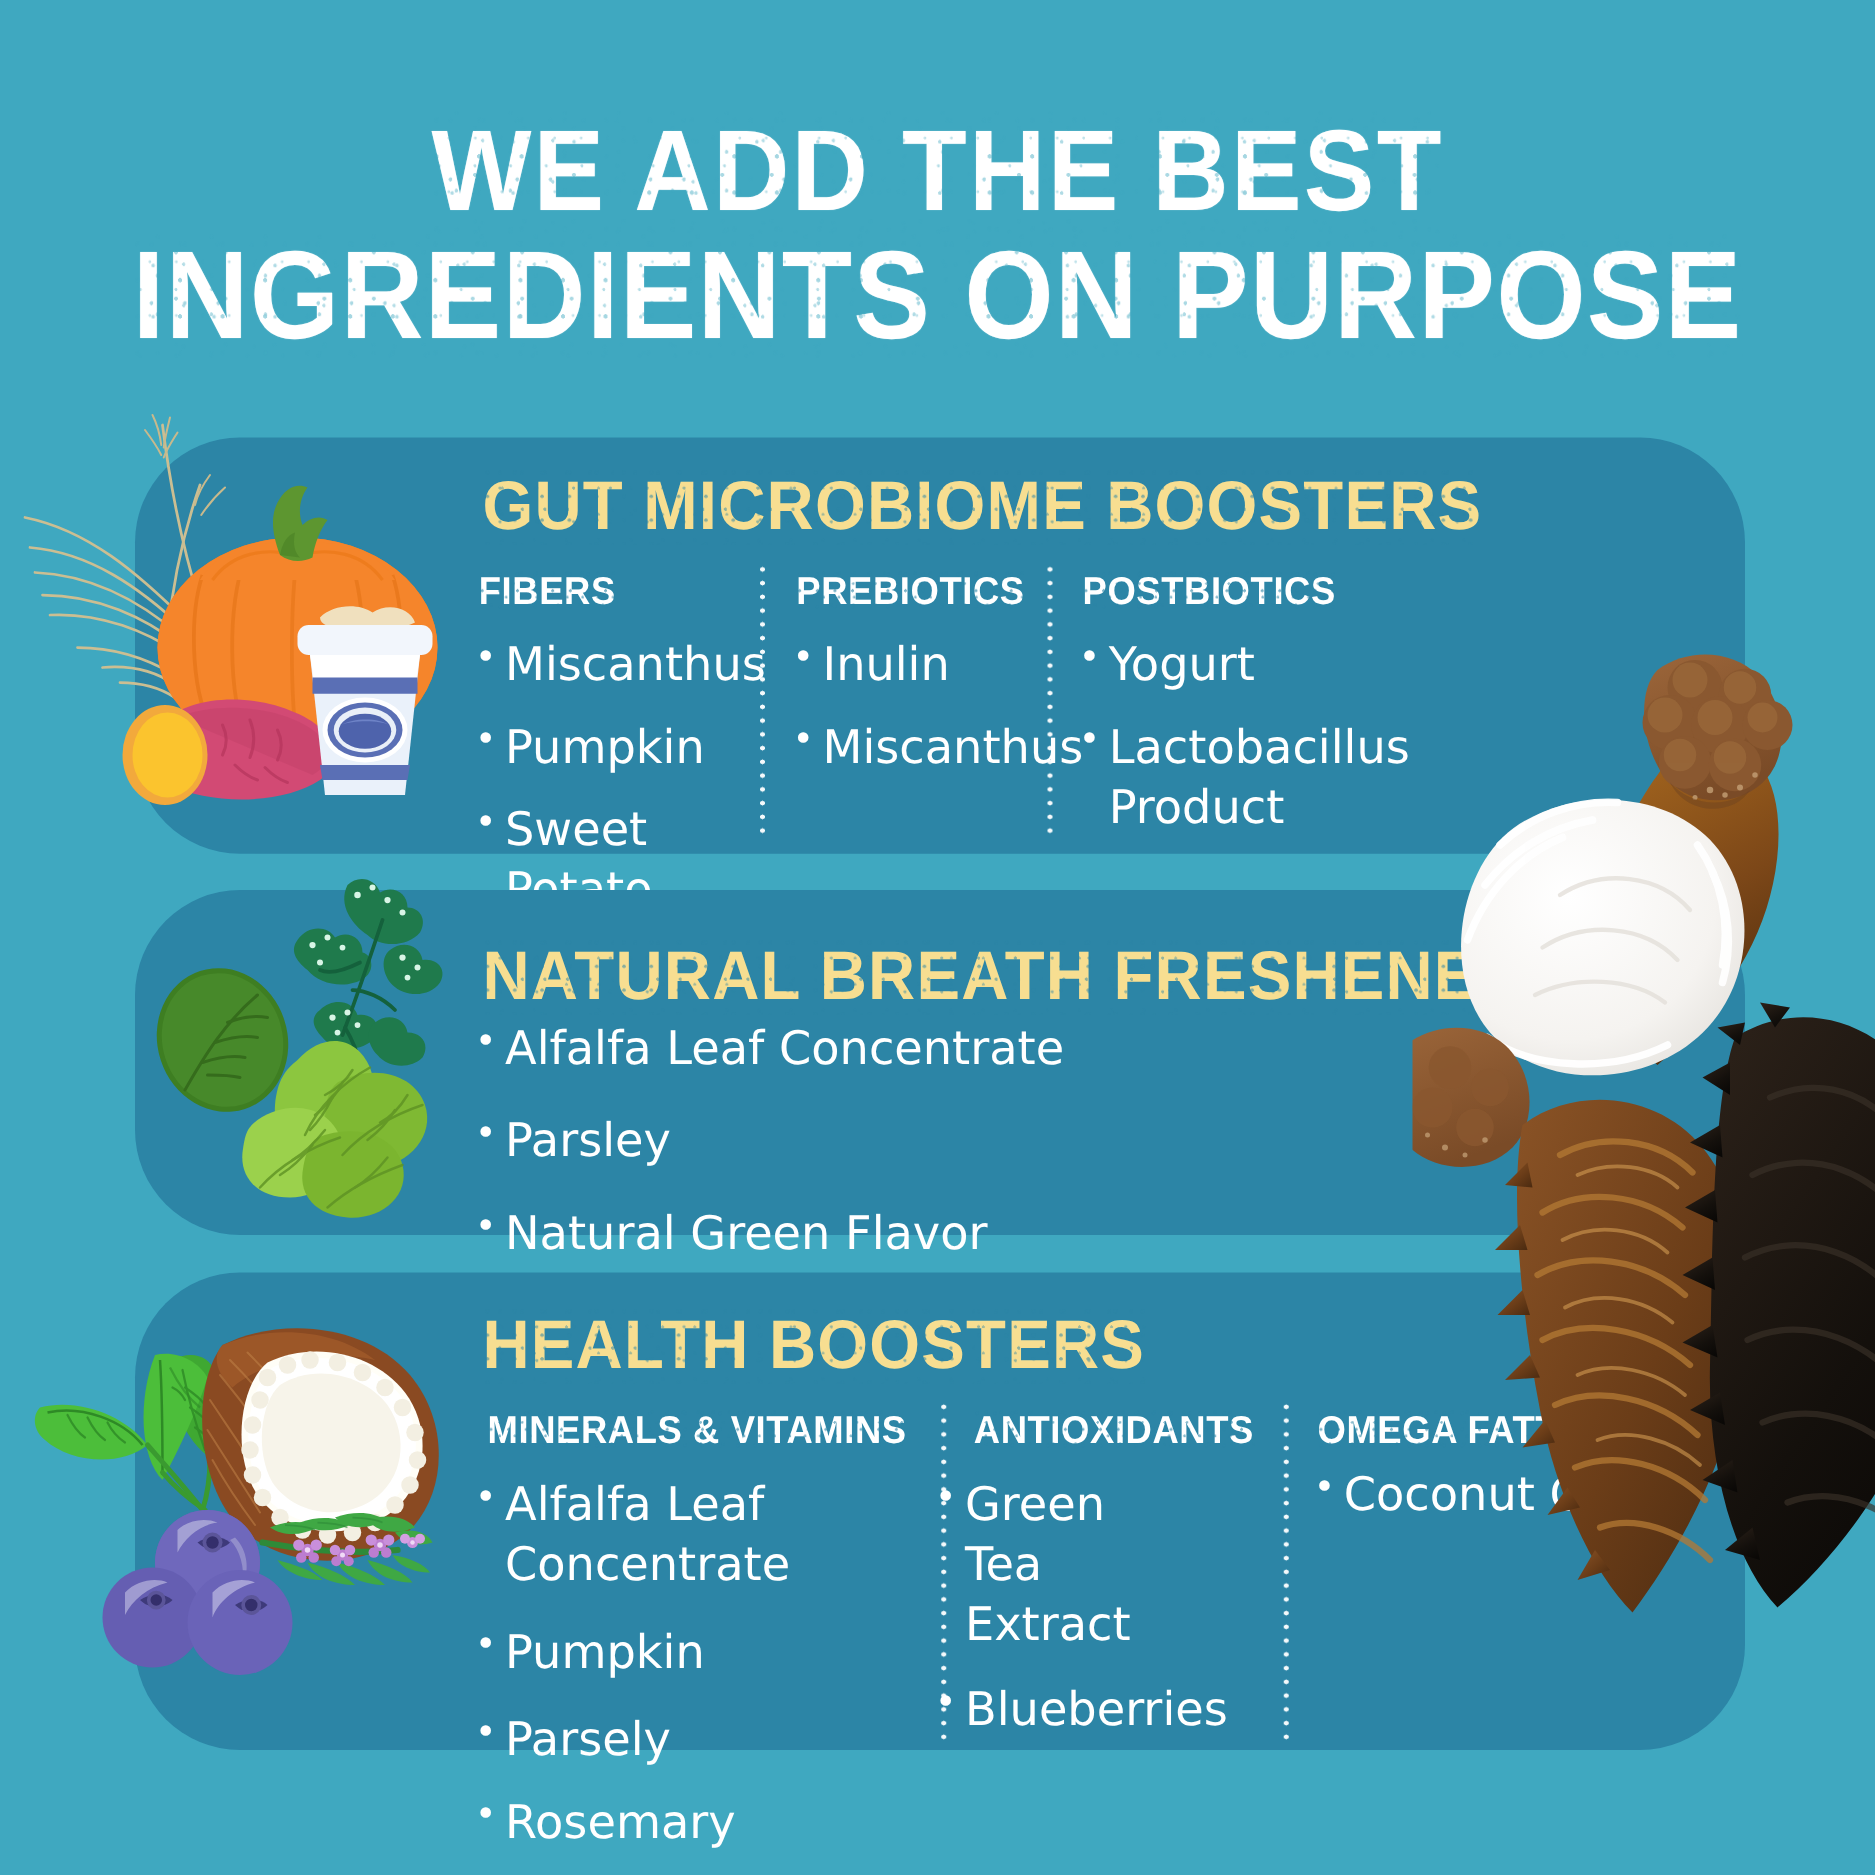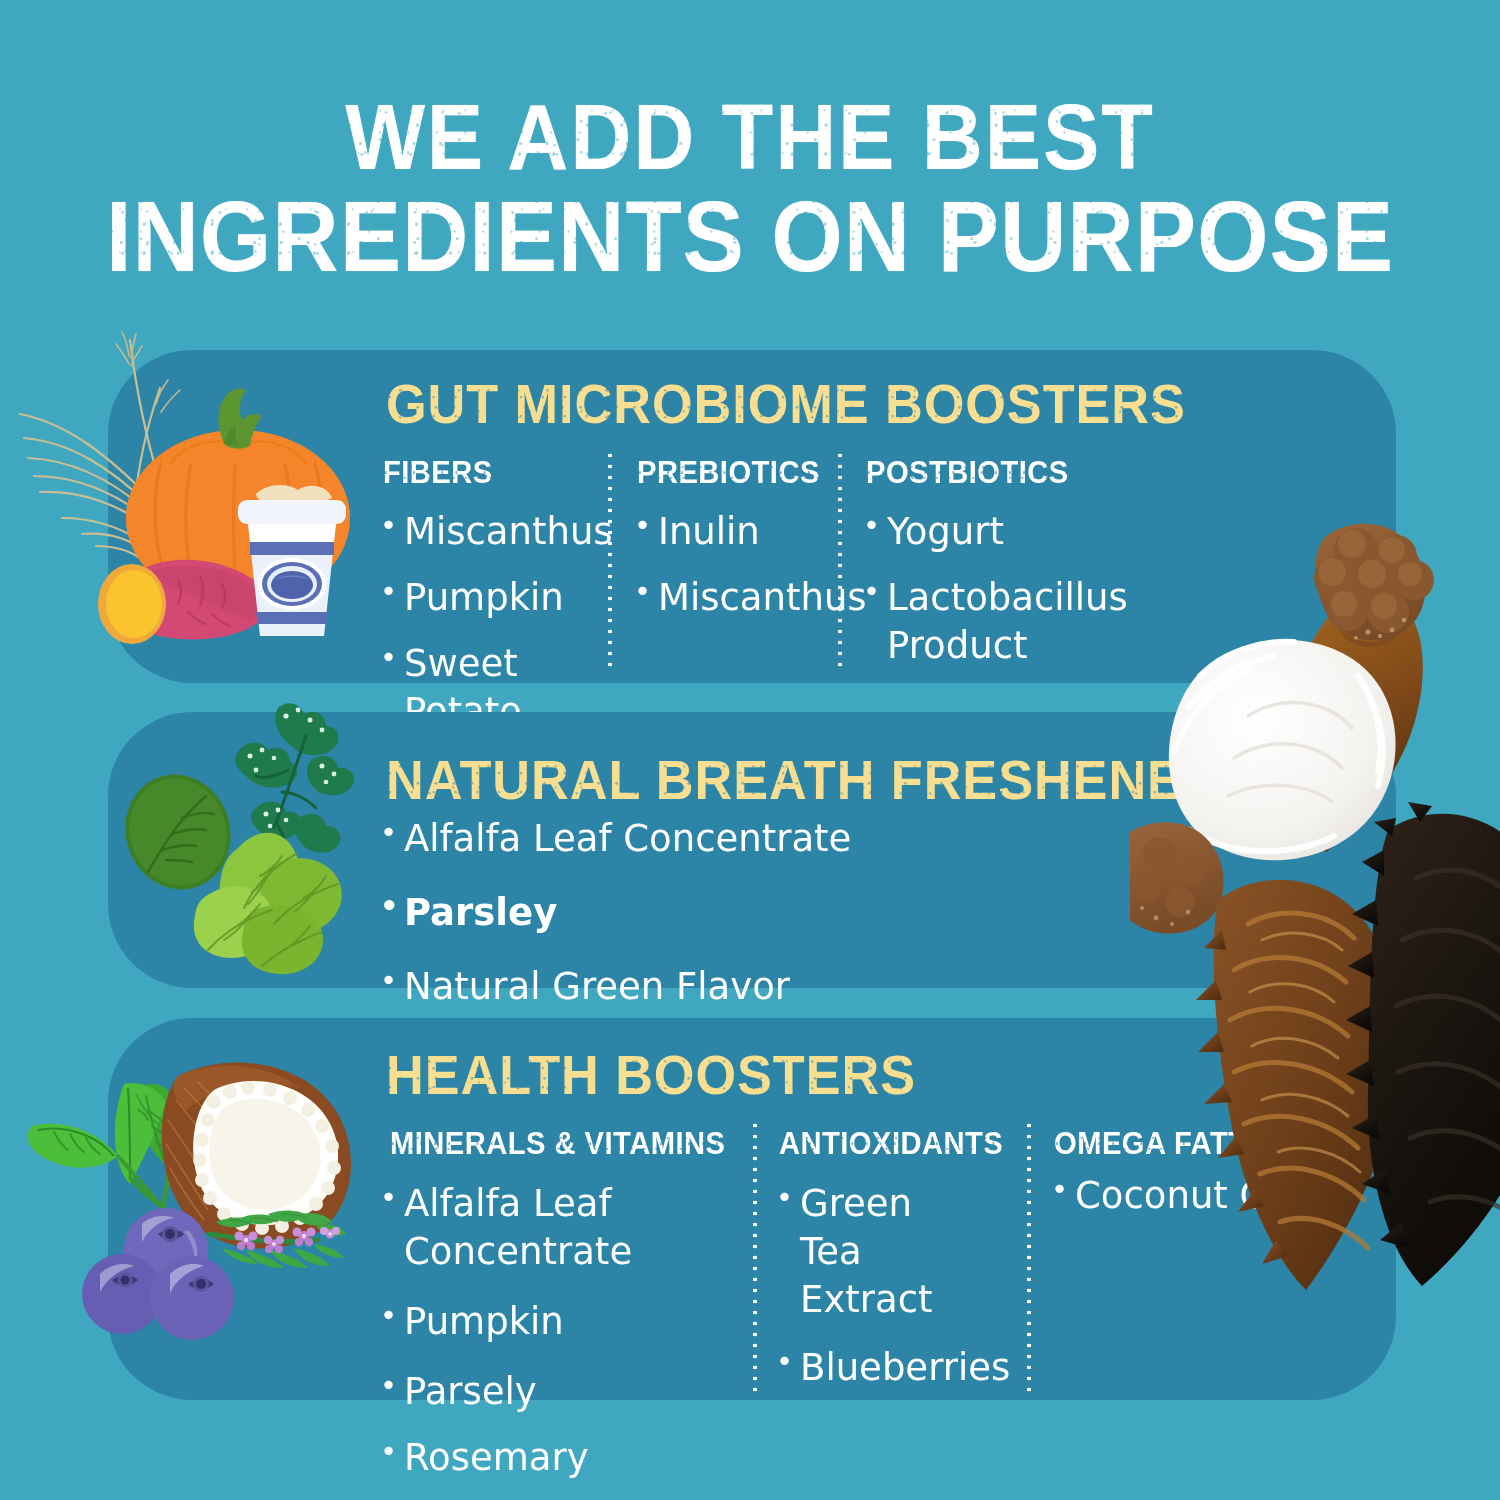--- a/index.html
+++ b/index.html
@@ -314,21 +314,21 @@
         <path d="M140 216 C132 226 124 234 114 240"></path>
         <path d="M212 232 C190 240 168 252 152 266"></path>
         <path d="M200 226 C192 236 184 244 174 250"></path>
       </g>
     </g>
   </svg>
 
   <div class="card-heading" style="left: 386px; top: 748px; color: rgb(247, 222, 145);">NATURAL BREATH FRESHENERS</div>
   <ul class="bullets" style="left:380px;top:815px;width:480px;">
     <li style="margin-bottom:26px;">Alfalfa Leaf Concentrate</li>
-    <li style="margin-bottom:26px;font-weight:bold;">Parsley</li>
+    <li style="margin-bottom:26px;">Parsley</li>
     <li>Natural Green Flavor</li>
   </ul>
 
   <div class="card" id="card3" style="background: rgb(44, 133, 166);"></div>
 
   <svg class="ill" style="left:18px;top:1058px;" width="340" height="320" viewBox="0 0 340 320">
 
     <g>
       <path d="M120 30 C134 22 150 26 154 40 C160 26 174 20 186 24 C178 46 164 78 150 108
                C132 96 116 66 120 30 Z" fill="#3FA832"></path>
@@ -492,21 +492,21 @@
 
   <div class="col-head" style="left:390px;top:1126px;">MINERALS &amp; VITAMINS</div>
   <ul class="bullets" style="left:380px;top:1180px;width:360px;">
     <li style="margin-bottom:22px;">Alfalfa Leaf Concentrate</li>
     <li style="margin-bottom:22px;">Pumpkin</li>
     <li style="">Parsely</li>
     <li>Rosemary</li>
   </ul>
 
   <div class="col-head" style="left:779px;top:1126px;">ANTIOXIDANTS</div>
-  <ul class="bullets" style="left:776px;top:1180px;width:180px;">
+  <ul class="bullets" style="left:748px;top:1180px;width:180px;">
     <li style="margin-bottom:20px;">Green Tea Extract</li>
     <li>Blueberries</li>
   </ul>
 
   <div class="col-head" style="left:1054px;top:1126px;">OMEGA FATTY ACIDS</div>
   <ul class="bullets" style="left:1051px;top:1172px;width:260px;">
     <li>Coconut Oil</li>
   </ul>
 
   <svg class="dog" viewBox="0 0 400 820" width="400" height="820">

